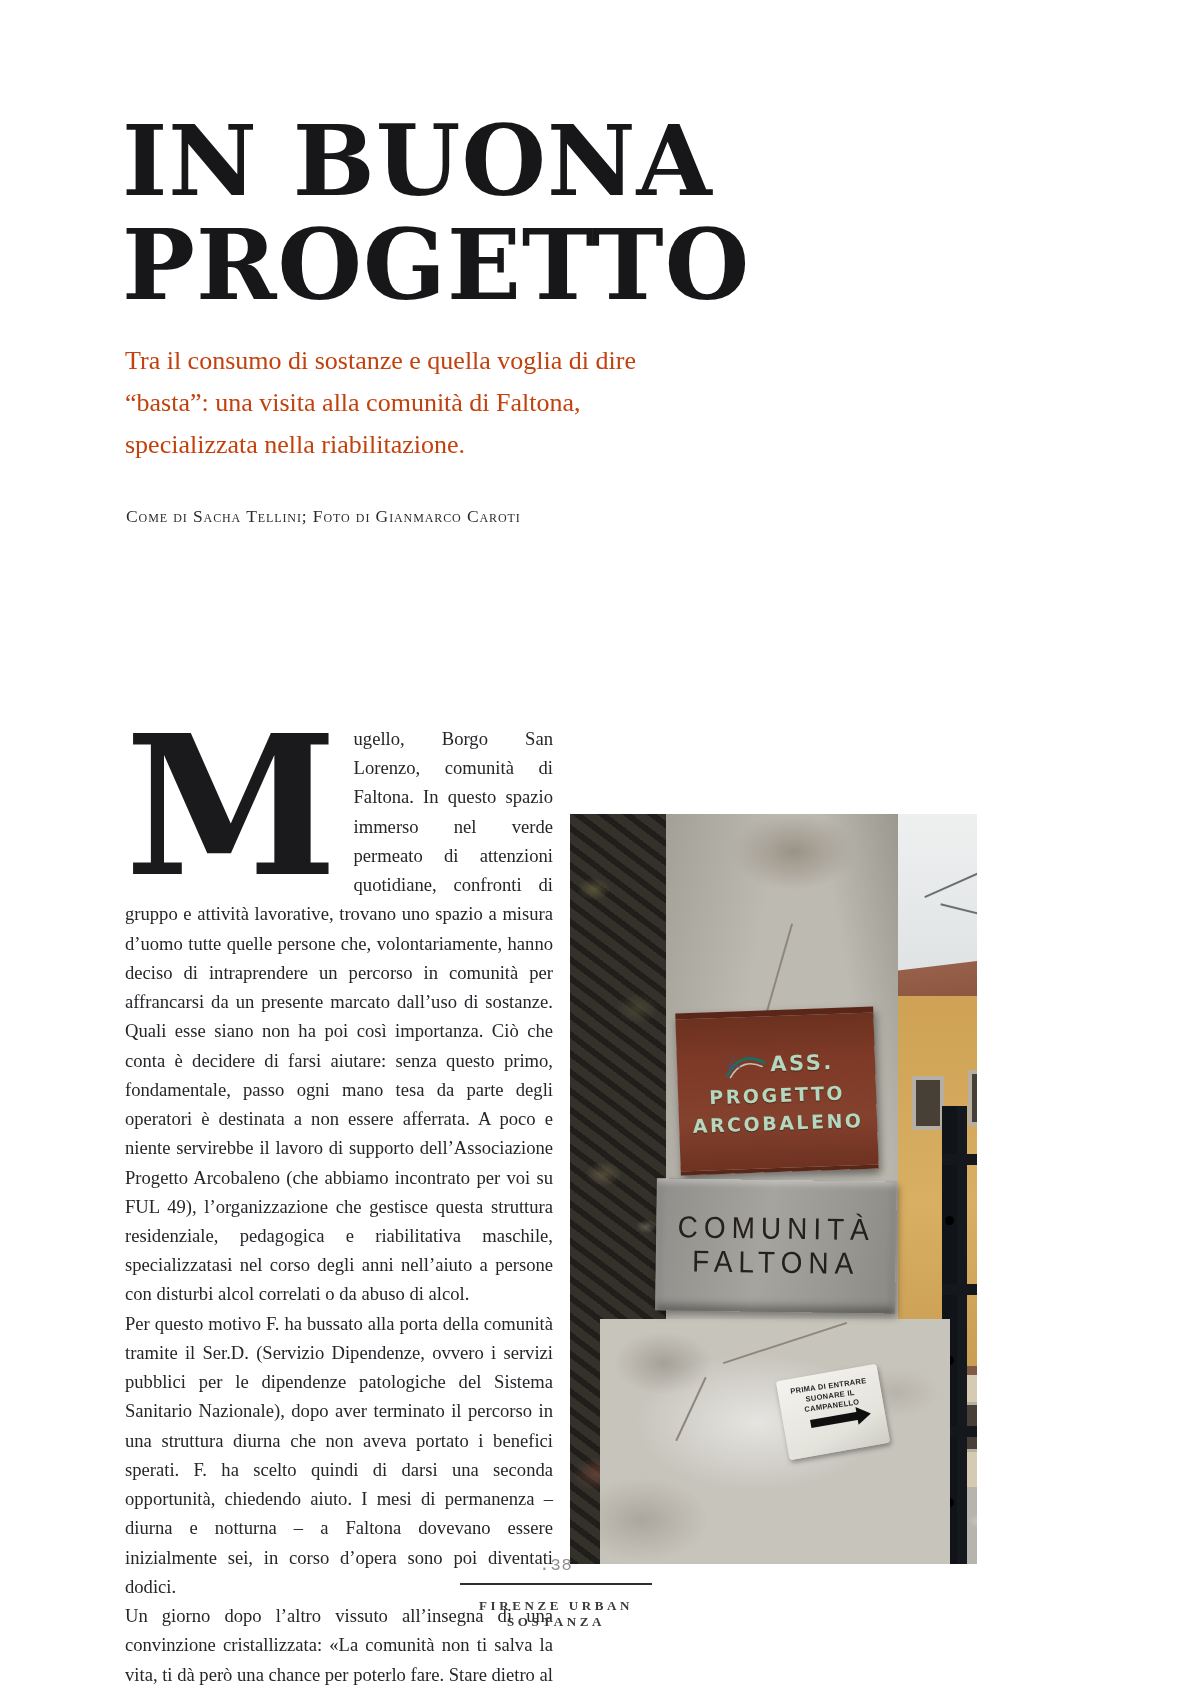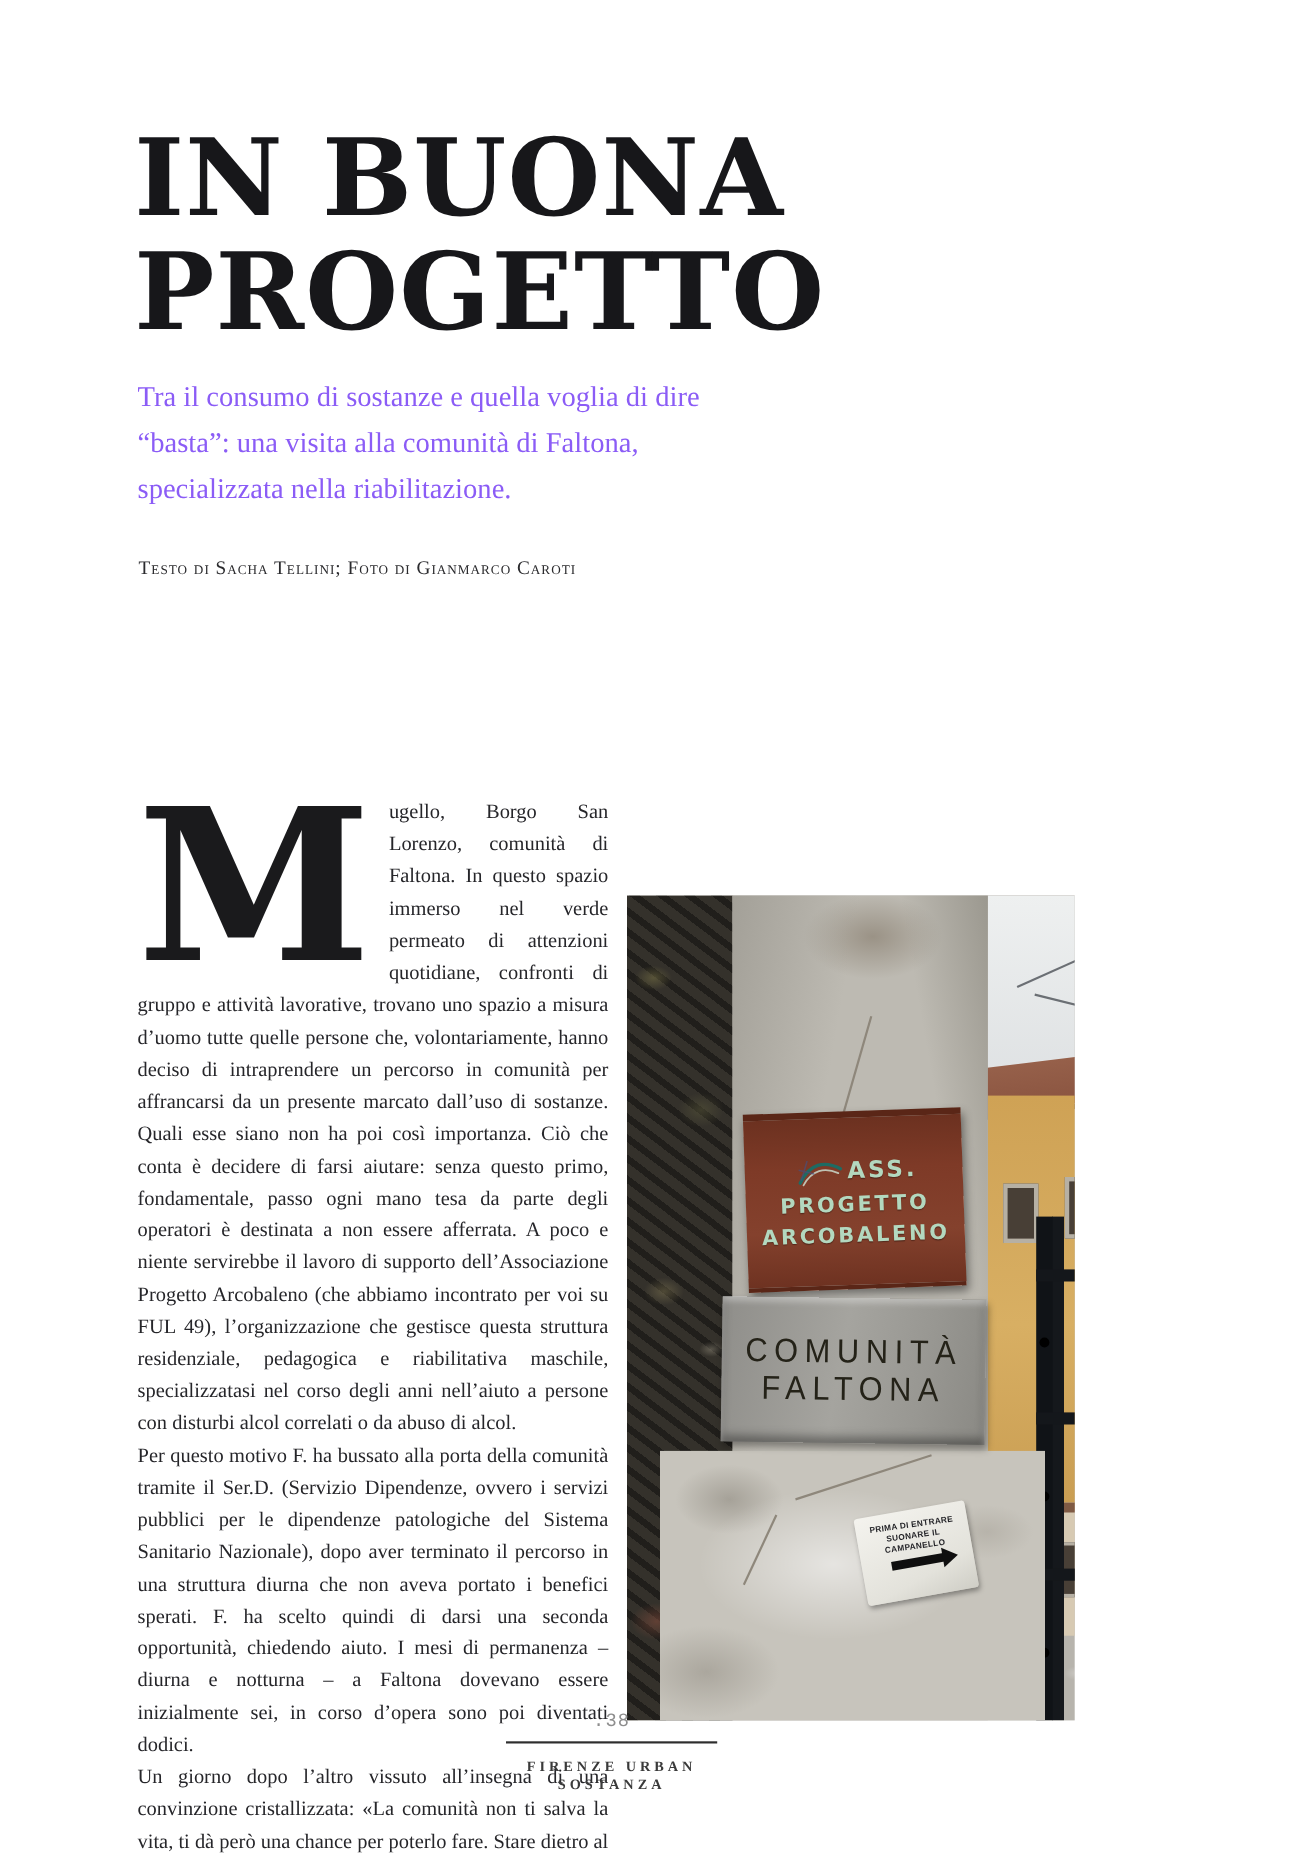--- a/index.html
+++ b/index.html
@@ -11,21 +11,21 @@
   
   .title {
     position:absolute; left:122px; top:110px;
     font-family:"DejaVu Serif", serif; font-weight:700;
     font-size:97px; line-height:1.07; letter-spacing:1px; color:#17171a;
     margin:0;
   }
   .title span { display:block; }
   .subtitle {
     position:absolute; left:125px; top:340px; width:548px;
-    font-size:26px; line-height:1.62; color:#8b5cf6; margin:0;
+    font-size:26px; line-height:1.62; color:#c2410c; margin:0;
   }
   .byline {
     position:absolute; left:126px; top:506px;
     font-variant:small-caps; font-size:17.5px; letter-spacing:.9px; color:#2b2b2e;
   }
 
   
   .article-body {
     position:absolute; left:125px; top:724px; width:428px;
     font-size:18.6px; line-height:1.573; text-align:justify; color:#26262a;
@@ -159,21 +159,21 @@
 
 <div class="page">
 
   <h1 class="title">
     <span>IN BUONA</span>
     <span>PROGETTO</span>
   </h1>
 
   <p class="subtitle">Tra il consumo di sostanze e quella voglia di dire “basta”: una visita alla comunità di Faltona, specializzata nella riabilitazione.</p>
 
-  <div class="byline">Testo di Sacha Tellini; Foto di Gianmarco Caroti</div>
+  <div class="byline">Come di Sacha Tellini; Foto di Gianmarco Caroti</div>
 
   <div class="article-body">
     <p><span class="dropcap">M</span><span>ugello, Borgo San Lorenzo, comunità di Faltona. In questo spazio immerso nel verde permeato di attenzioni quotidiane, confronti di gruppo e attività lavorative, trovano uno spazio a misura d’uomo tutte quelle persone che, volontariamente, hanno deciso di intraprendere un percorso in comunità per affrancarsi da un presente marcato dall’uso di sostanze. Quali esse siano non ha poi così importanza. Ciò che conta è decidere di farsi aiutare: senza questo primo, fondamentale, passo ogni mano tesa da parte degli operatori è destinata a non essere afferrata. A poco e niente servirebbe il lavoro di supporto dell’Associazione Progetto Arcobaleno (che abbiamo incontrato per voi su FUL 49), l’organizzazione che gestisce questa struttura residenziale, pedagogica e riabilitativa maschile, specializzatasi nel corso degli anni nell’aiuto a persone con disturbi alcol correlati o da abuso di alcol.</span></p>
     <p>Per questo motivo F. ha bussato alla porta della comunità tramite il Ser.D. (Servizio Dipendenze, ovvero i servizi pubblici per le dipendenze patologiche del Sistema Sanitario Nazionale), dopo aver terminato il percorso in una struttura diurna che non aveva portato i benefici sperati. F. ha scelto quindi di darsi una seconda opportunità, chiedendo aiuto. I mesi di permanenza – diurna e notturna – a Faltona dovevano essere inizialmente sei, in corso d’opera sono poi diventati dodici.</p>
     <p>Un giorno dopo l’altro vissuto all’insegna di una convinzione cristallizzata: «La comunità non ti salva la vita, ti dà però una chance per poterlo fare. Stare dietro al programma di recupero funziona: devi metterci molto del tuo. E i risultati non arrivano neanche subito. Non è un antidolorifico che prendi e mezz’ora dopo non hai più mal di testa. Ci vuole tempo e pazienza». Come gli altri ospiti, F. sa che l’alcolismo è una malattia che può essere curata, ma dalla quale non si guarisce mai completamente. Se il primo passo per riprendere in mano il proprio destino è chiedere aiuto, la prima consapevolezza da interiorizzare è proprio questa: l’alco-</p>
   </div>
 
   <figure class="photo" style="margin:0;">
     <div class="stone-left"></div>
     <div class="sky"></div>

